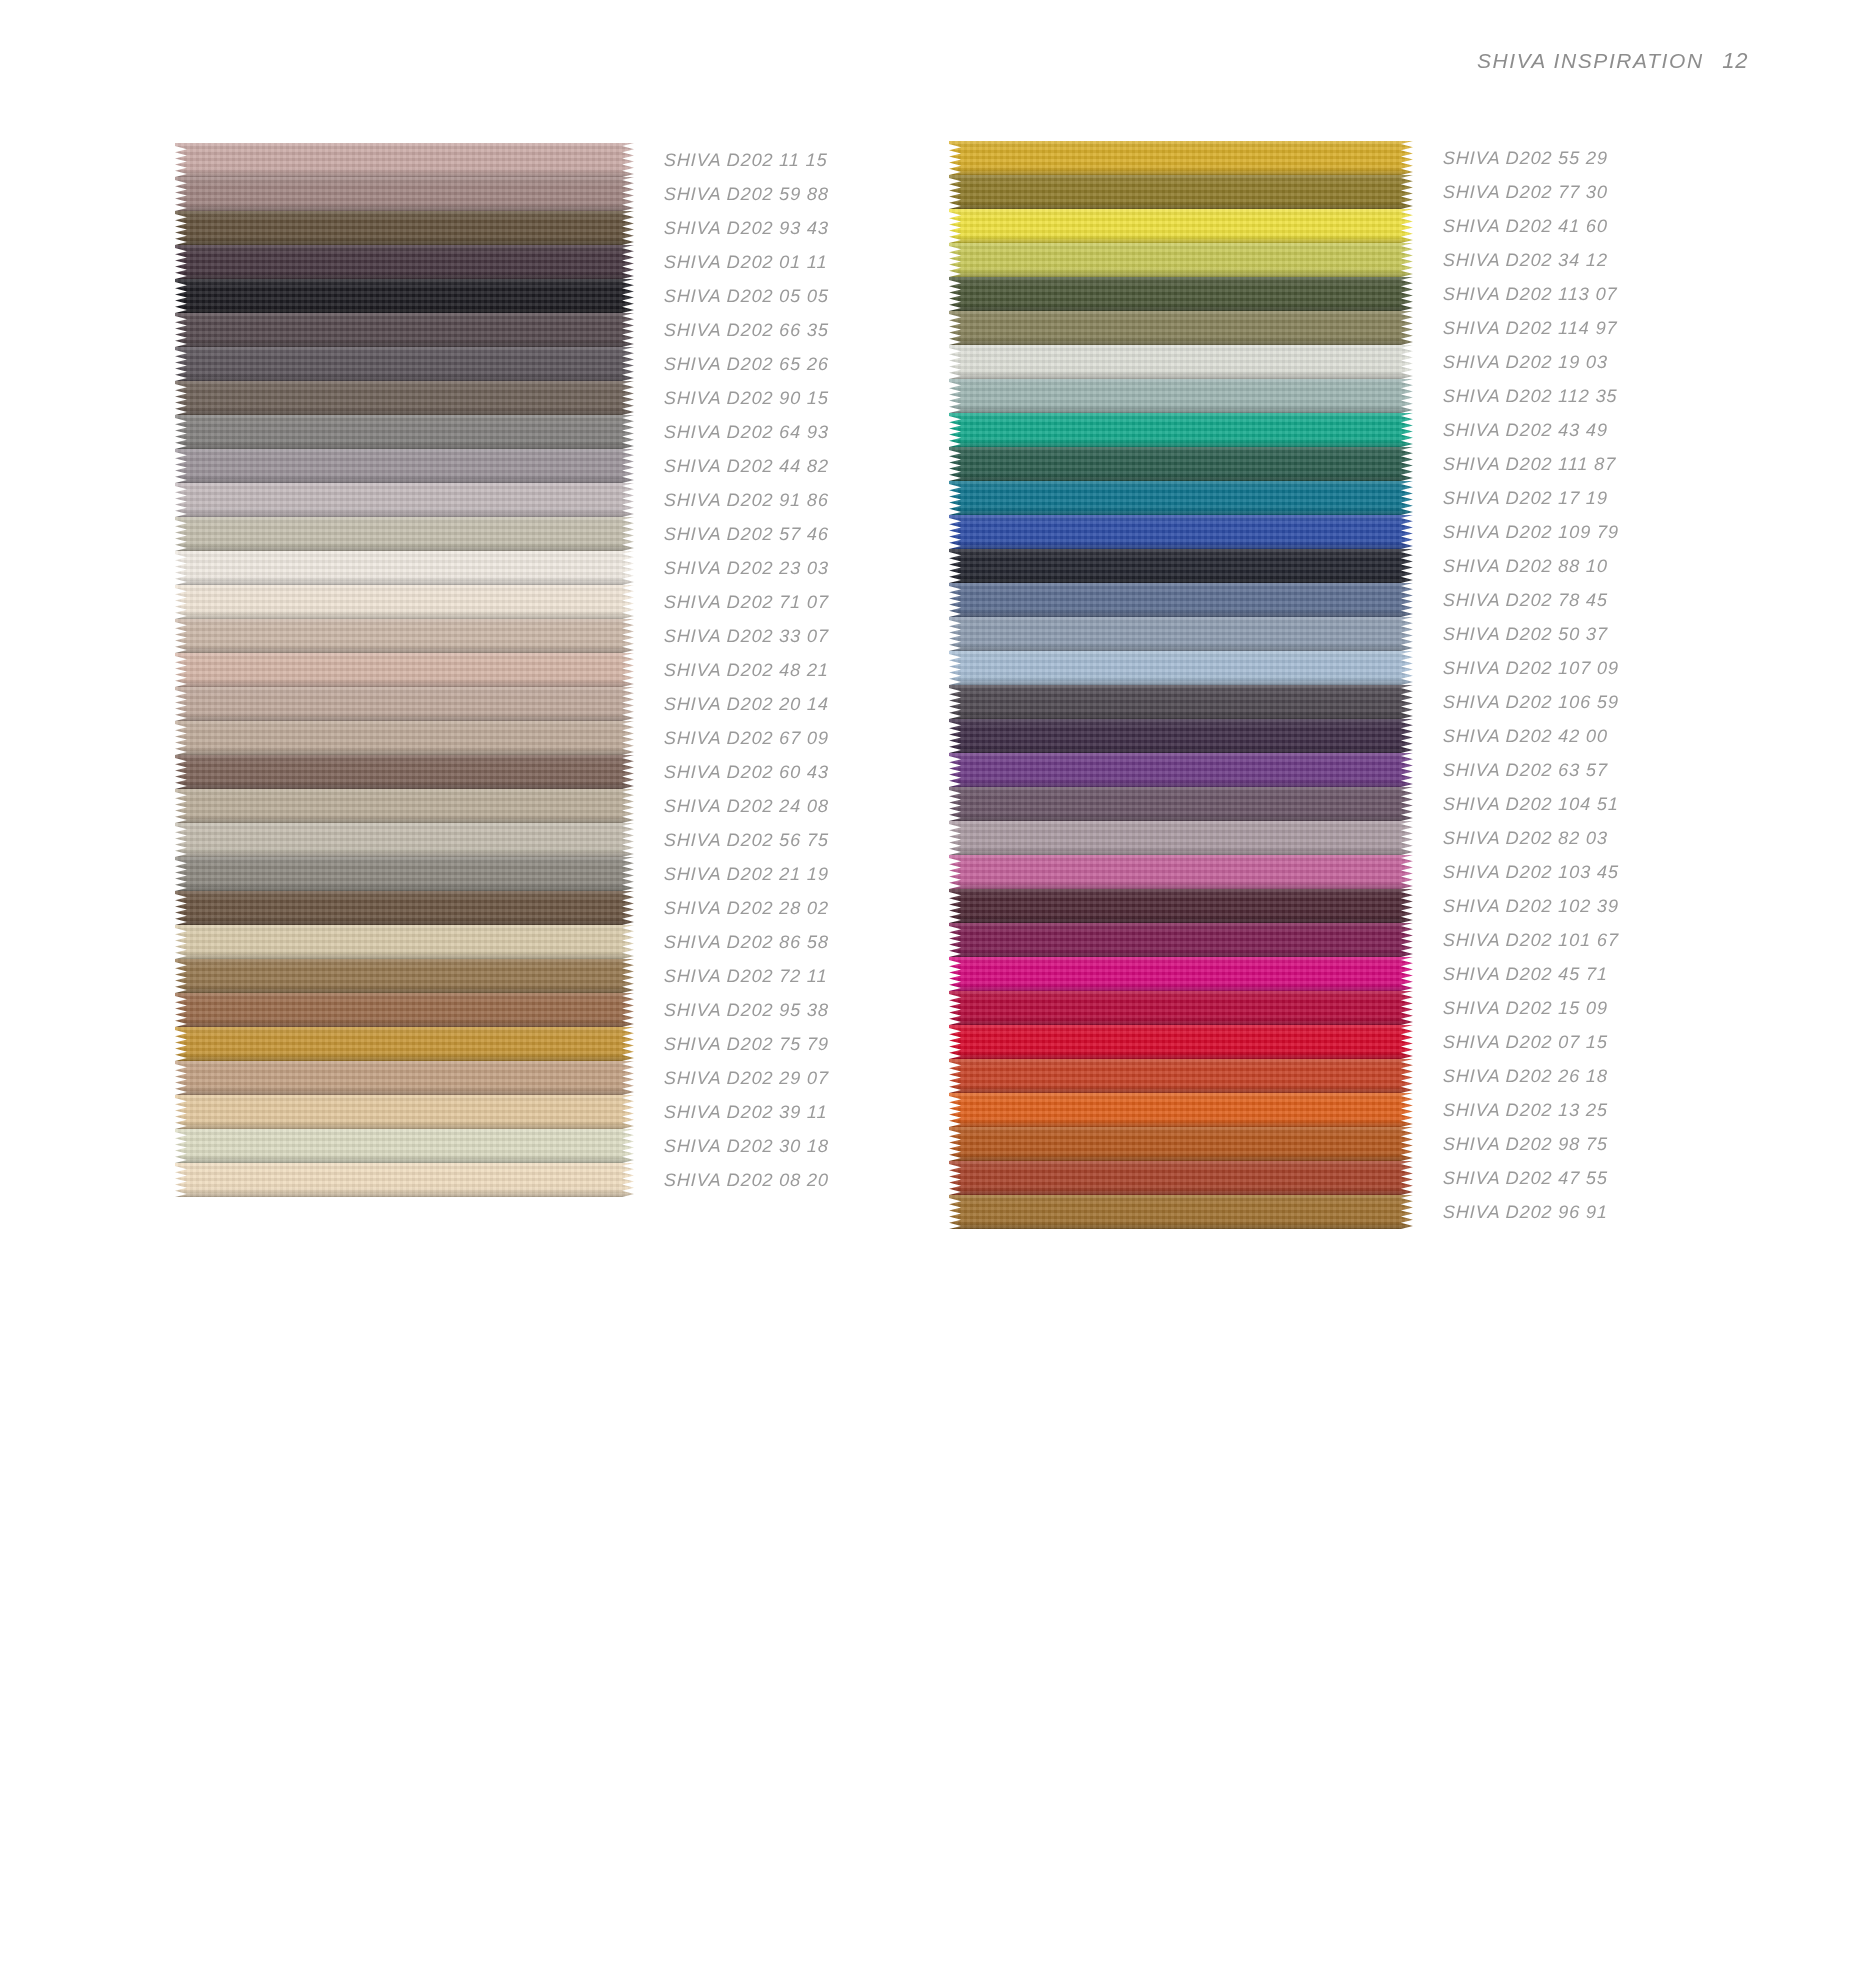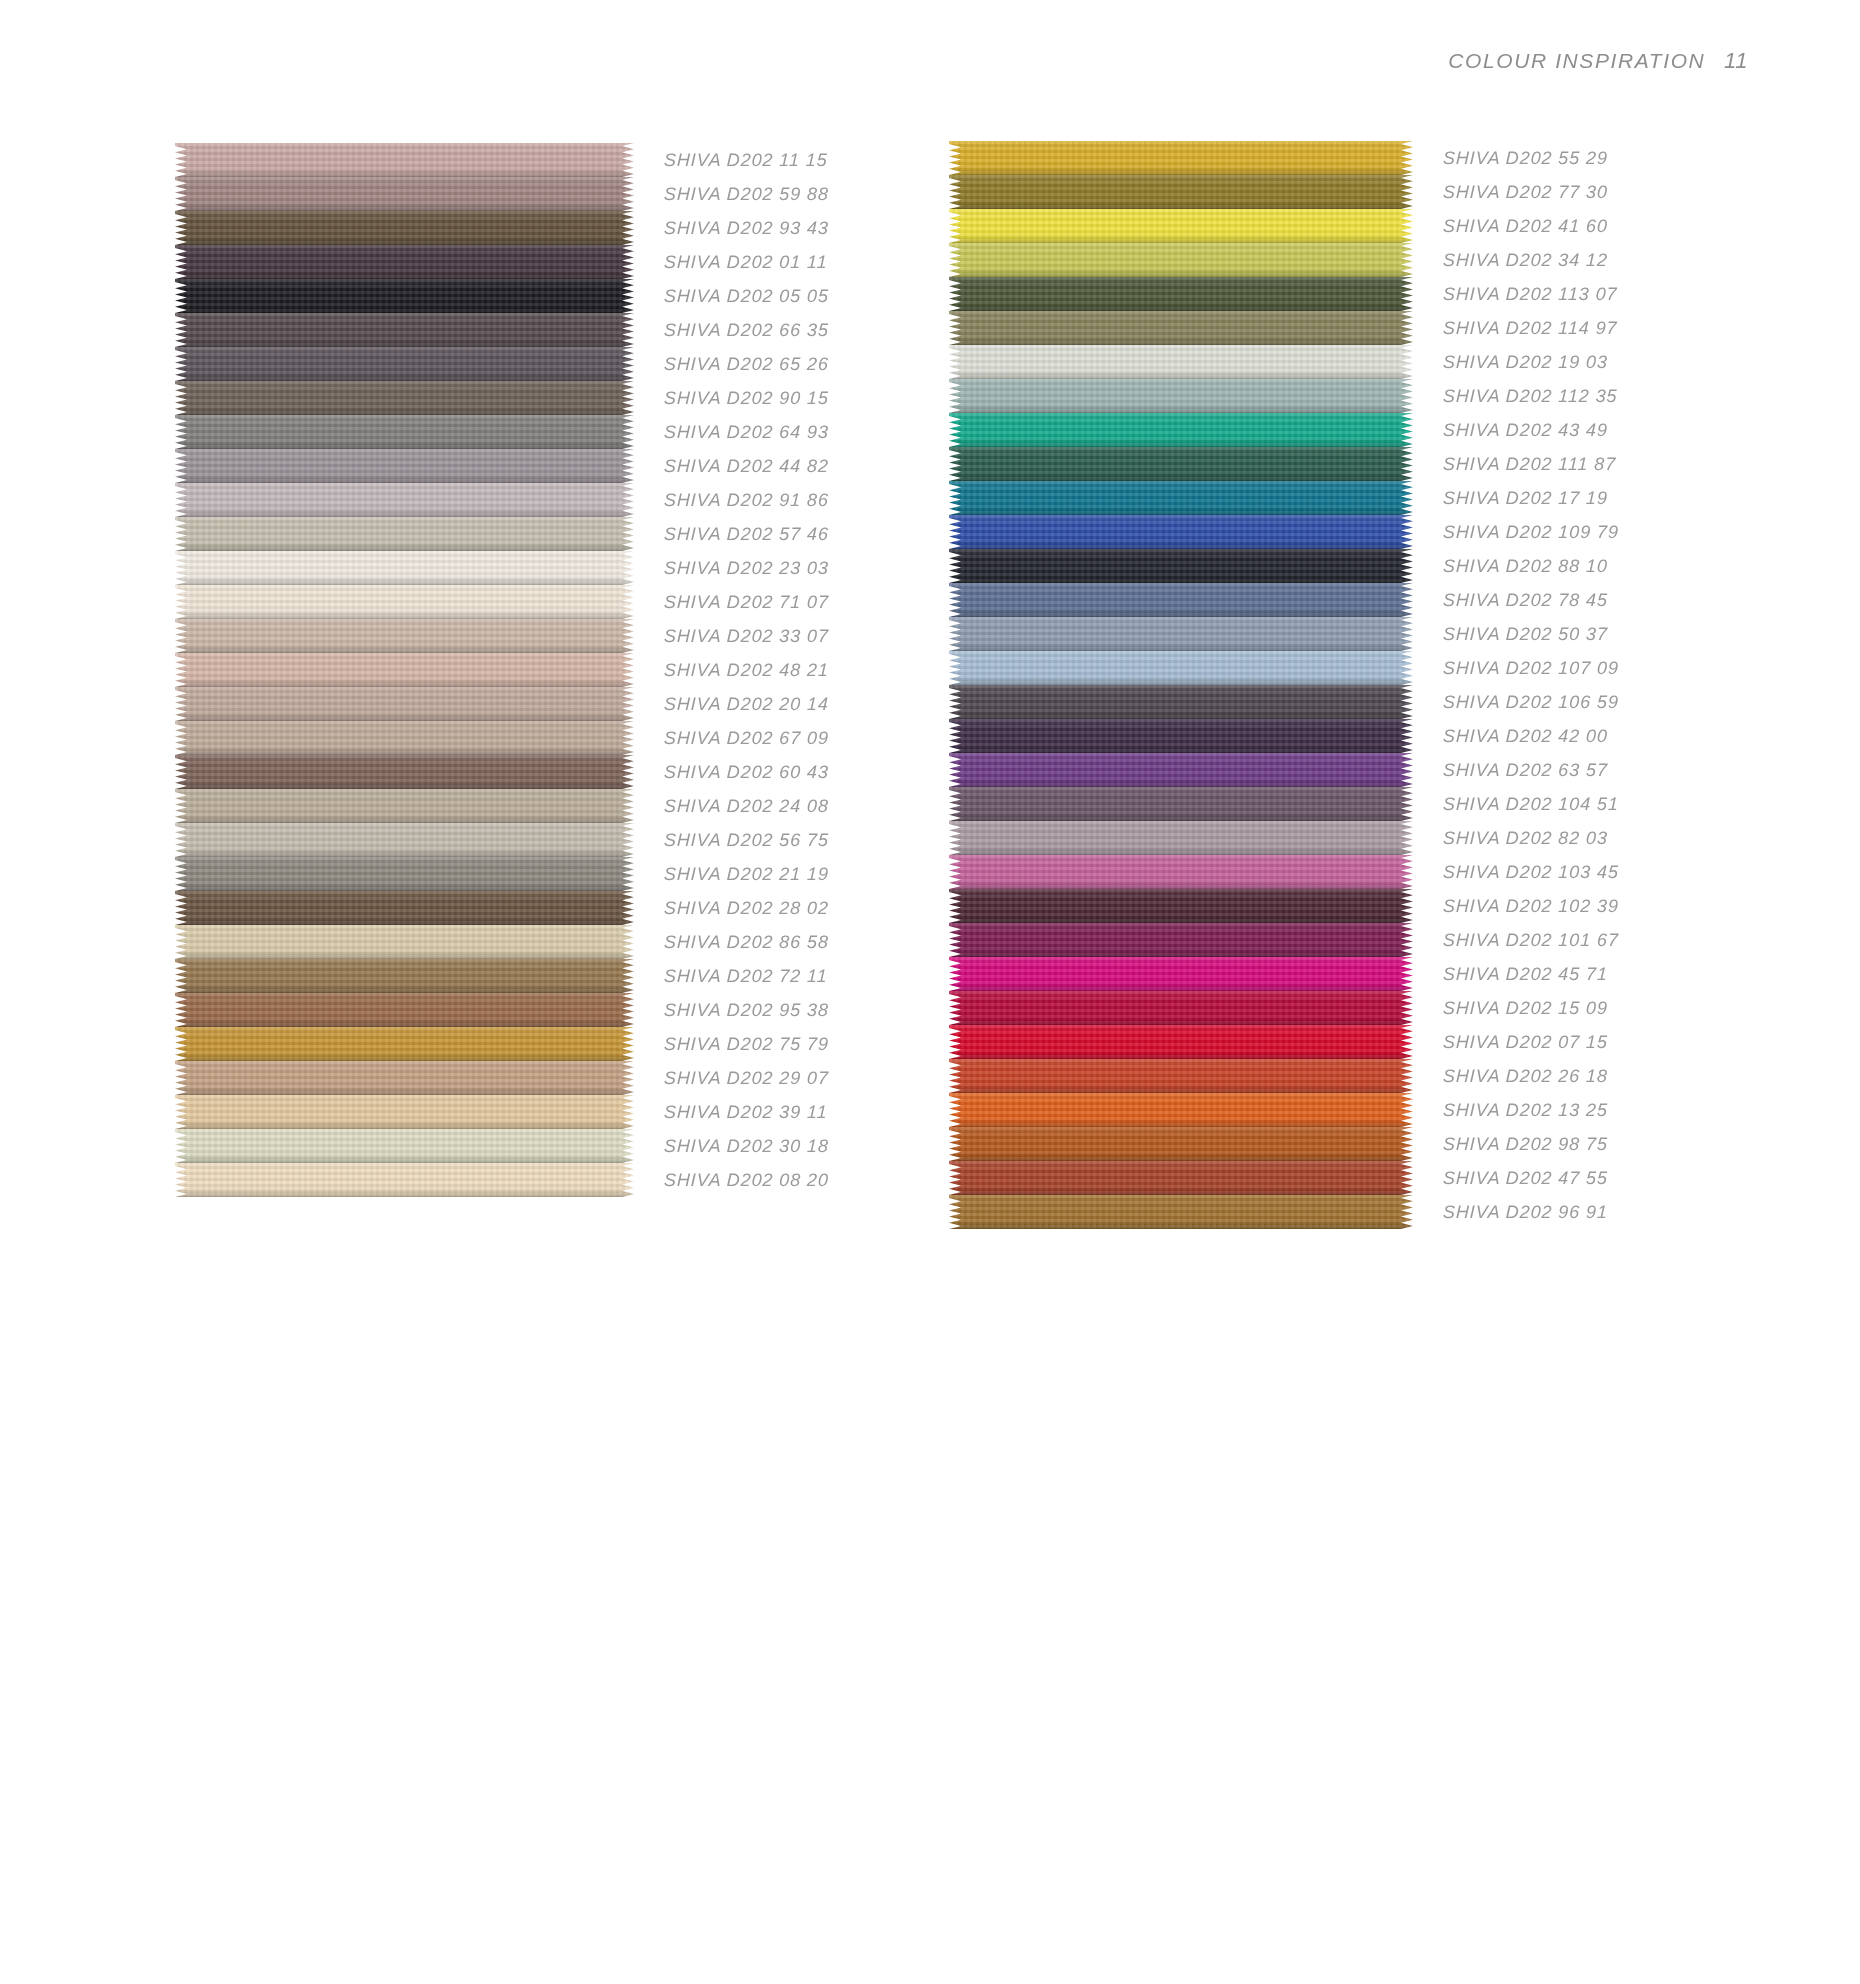--- a/index.html
+++ b/index.html
@@ -104,22 +104,22 @@
     letter-spacing:0.9px;
     white-space:nowrap;
     font-style:italic;
     transform:skewX(-2deg);
   }
 </style>
 </head>
 <body>
 
 <div id="page-header">
-  <span class="title">COLOUR INSPIRATION</span>
-  <span class="pageno">11</span>
+  <span class="title">SHIVA INSPIRATION</span>
+  <span class="pageno">12</span>
 </div>
 
 <div class="columns">
   <div class="swatch-column" id="column-left">
       <div class="swatch-row">
         <div class="chip" style="z-index: 100;">
           <div class="cloth" style="background-color: rgb(201, 169, 165);">
             <div class="shade"></div>
           </div>
         </div>

